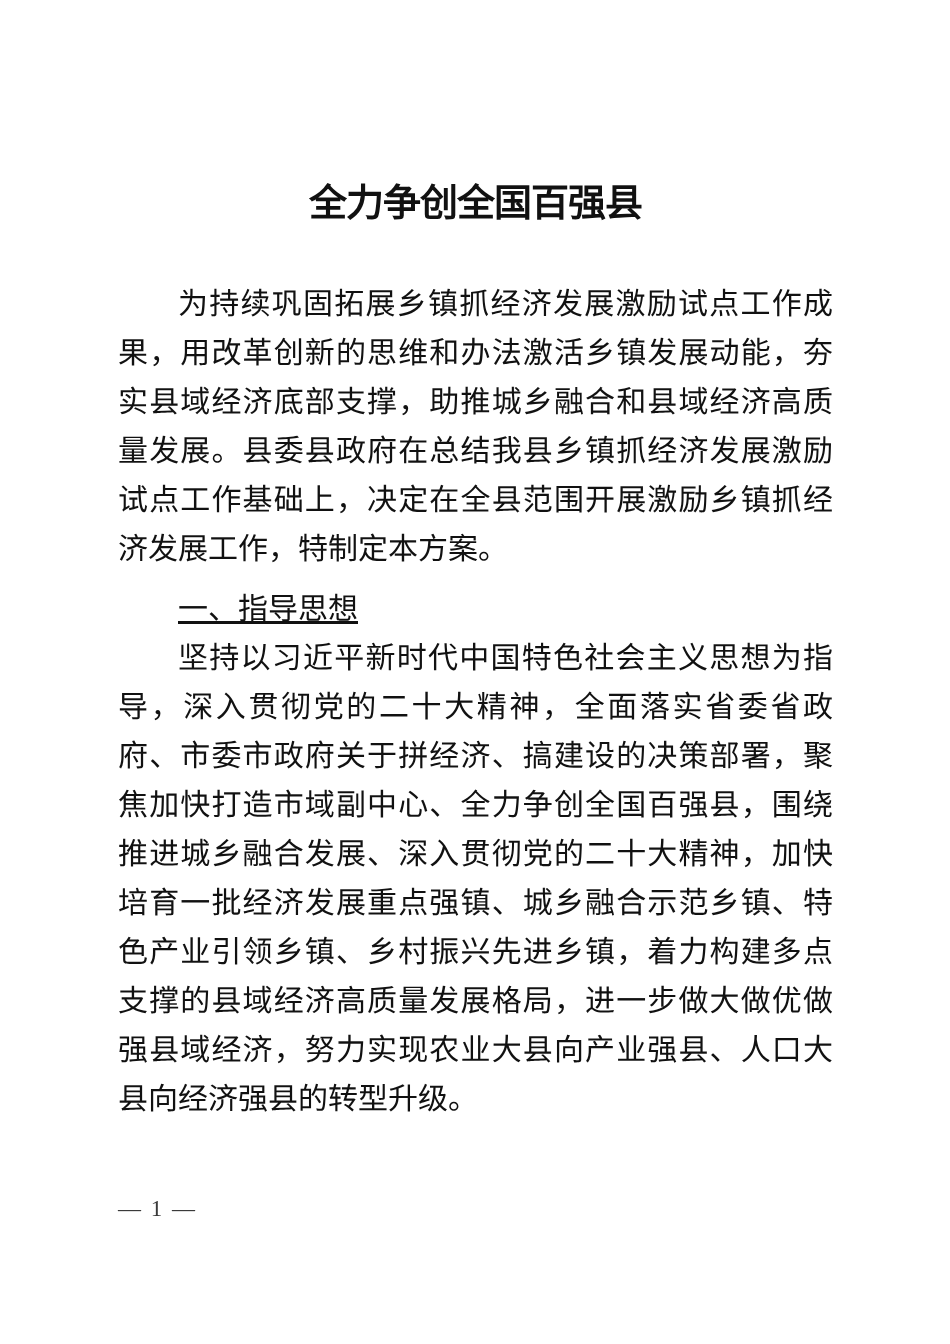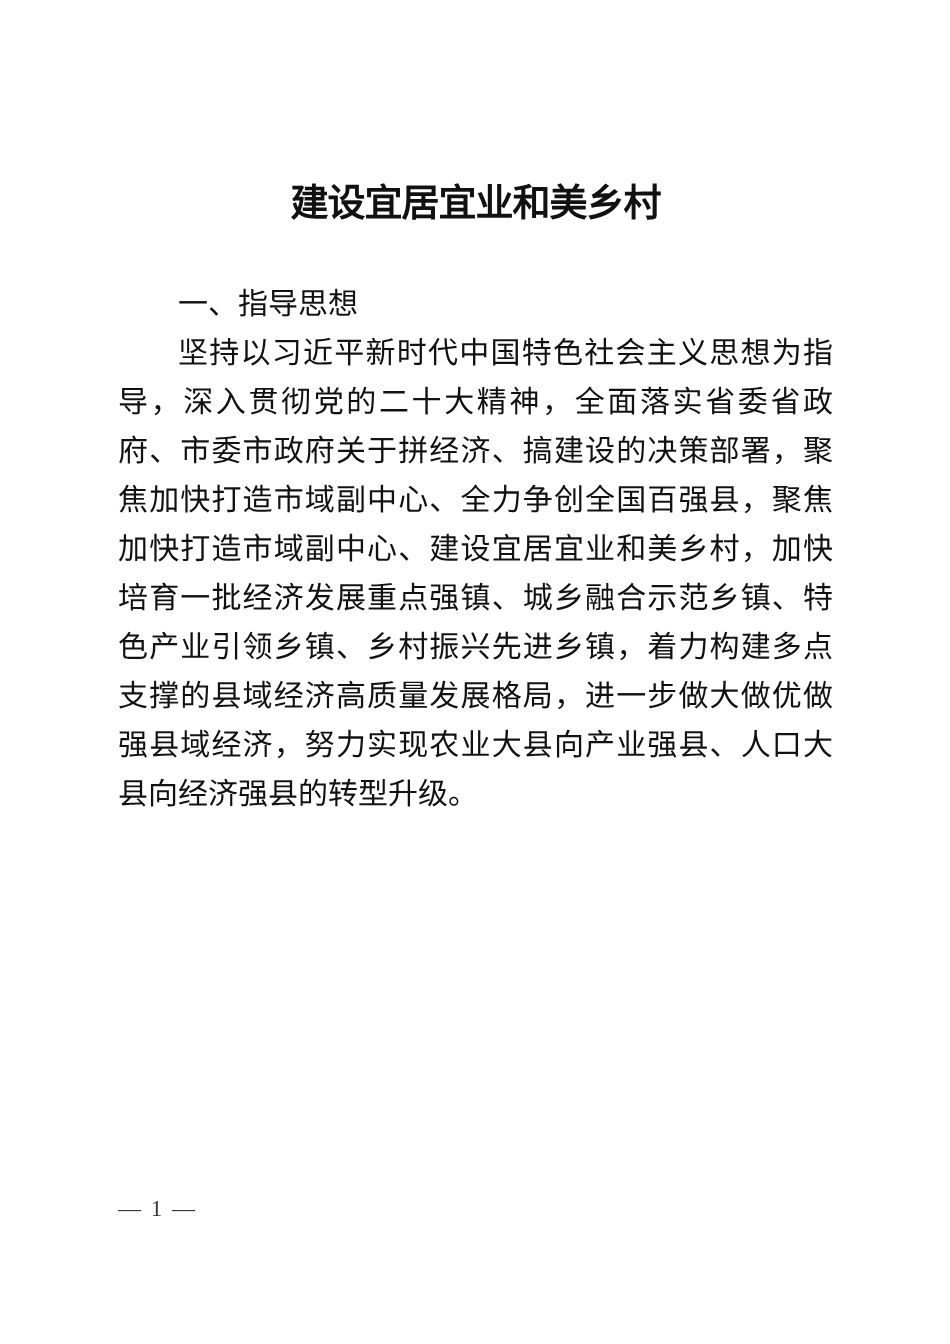--- a/index.html
+++ b/index.html
@@ -38,39 +38,41 @@
     line-height: 49px;
     text-align: justify;
     text-align-last: left;
     text-indent: 2em;
     letter-spacing: 0;
     color: var(--text-color, #111111);
   }
   .doc-body p.heading {
     margin-top: 11px;
     text-align: left;
+    text-decoration: underline;
   }
   .doc-body strong {
     font-weight: 700;
   }
   .page-number {
     position: absolute;
     left: 118px;
     top: 1196px;
     font-family: "Liberation Serif", "DejaVu Serif", serif;
     font-size: 23px;
     letter-spacing: 2px;
     color: var(--page-number-color, #3a3a3a);
   }
 </style>
 </head>
 <body>
 
 <div class="page">
   <div class="content">
-    <h1 class="doc-title">建设宜居宜业和美乡村</h1>
+    <h1 class="doc-title">全力争创全国百强县</h1>
     <div class="doc-body">
+        <p class="body">为持续巩固拓展乡镇抓经济发展激励试点工作成果，用改革创新的思维和办法激活乡镇发展动能，夯实县域经济底部支撑，助推城乡融合和县域经济高质量发展。县委县政府在总结我县乡镇抓经济发展激励试点工作基础上，决定在全县范围开展激励乡镇抓经济发展工作，特制定本方案。</p>
         <p class="heading">一、指导思想</p>
-        <p class="body">坚持以习近平新时代中国特色社会主义思想为指导，深入贯彻党的二十大精神，全面落实省委省政府、市委市政府关于拼经济、搞建设的决策部署，聚焦加快打造市域副中心、全力争创全国百强县，聚焦加快打造市域副中心、建设宜居宜业和美乡村，加快培育一批经济发展重点强镇、城乡融合示范乡镇、特色产业引领乡镇、乡村振兴先进乡镇，着力构建多点支撑的县域经济高质量发展格局，进一步做大做优做强县域经济，努力实现农业大县向产业强县、人口大县向经济强县的转型升级。</p>
+        <p class="body">坚持以习近平新时代中国特色社会主义思想为指导，深入贯彻党的二十大精神，全面落实省委省政府、市委市政府关于拼经济、搞建设的决策部署，聚焦加快打造市域副中心、全力争创全国百强县，围绕推进城乡融合发展、深入贯彻党的二十大精神，加快培育一批经济发展重点强镇、城乡融合示范乡镇、特色产业引领乡镇、乡村振兴先进乡镇，着力构建多点支撑的县域经济高质量发展格局，进一步做大做优做强县域经济，努力实现农业大县向产业强县、人口大县向经济强县的转型升级。</p>
       </div>
   </div>
   <div class="page-number">— 1 —</div>
 </div>
 
 </body></html>

